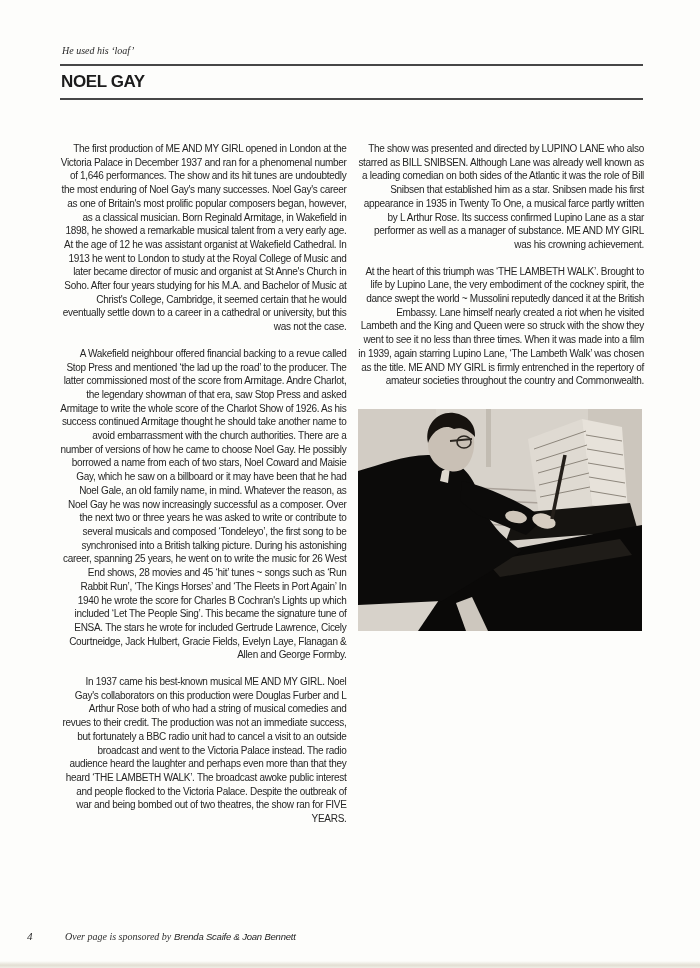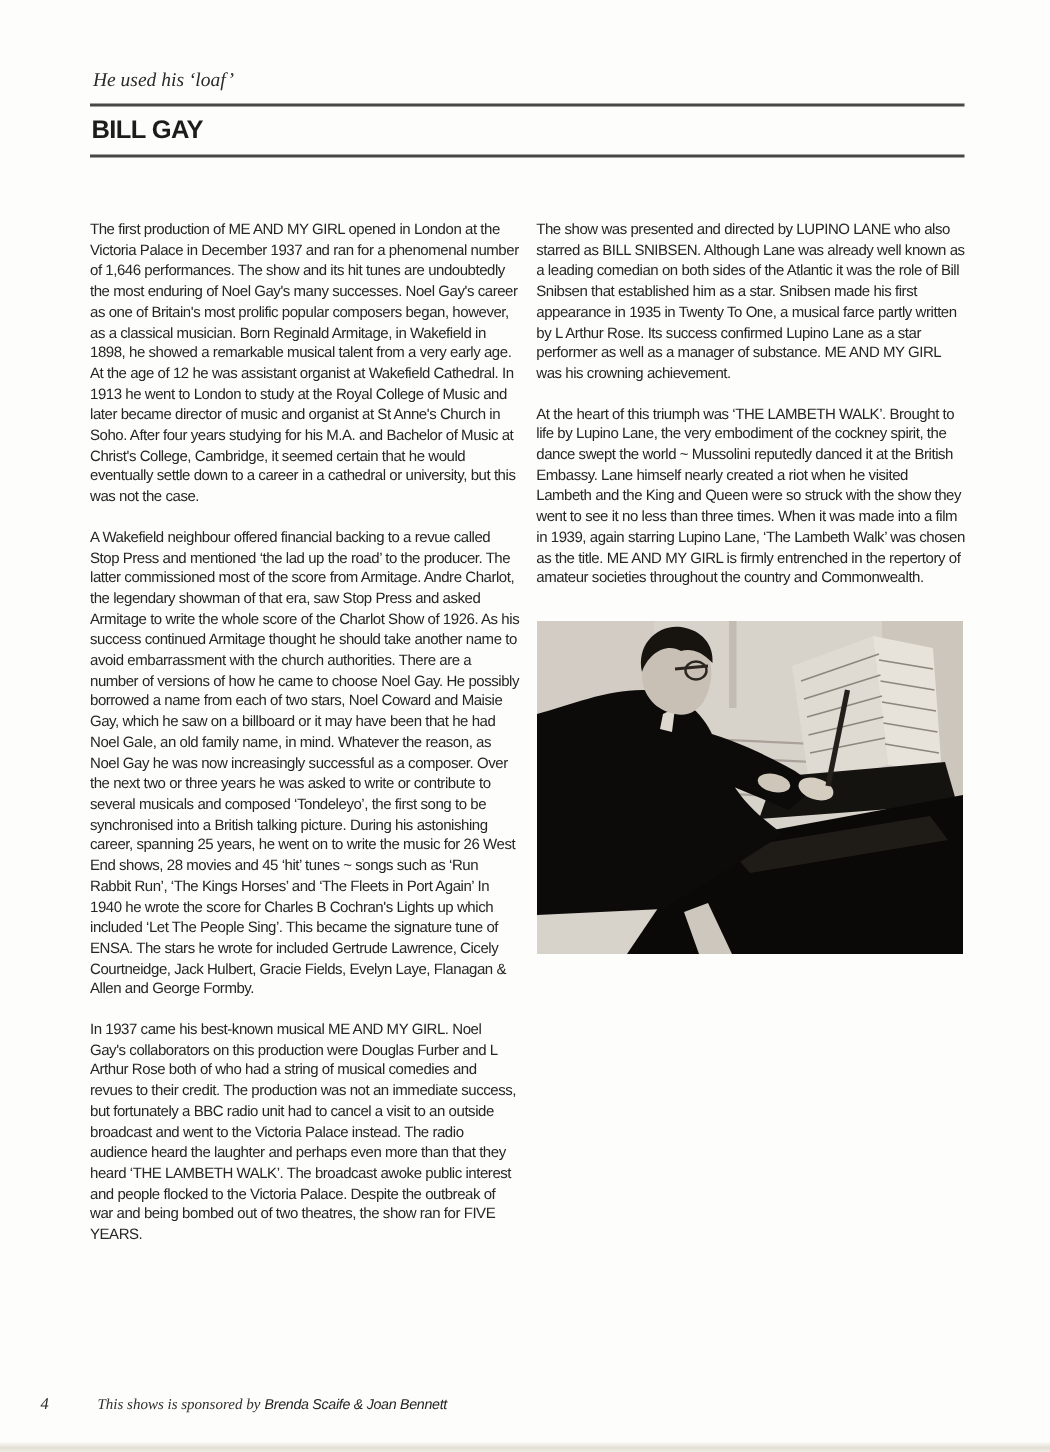--- a/index.html
+++ b/index.html
@@ -9,21 +9,21 @@
     height: 968px;
     background: #fdfdfb;
     overflow: hidden;
     font-family: "Liberation Sans", sans-serif;
     color: #232323;
   }
   .header { margin: 0 57px 0 60px; padding-top: 45px; }
   .tagline {
     font-family: "Liberation Serif", serif;
     font-style: italic;
-    font-size: 13px;
+    font-size: 10px;
     color: #2a2a2a;
     margin: 0 0 8px 2px;
   }
   .rule {
     border: none;
     border-top: 2px solid #474747;
     margin: 0;
   }
   .page-title {
     font-family: "Liberation Sans", sans-serif;
@@ -39,21 +39,21 @@
     gap: 11px;
     margin: 42px 56px 0 60px;
   }
   .col { width: 287px; }
   .col p {
     margin: 0 0 13px 0;
     font-size: 10px;
     letter-spacing: -0.3px;
     line-height: 13.7px;
     color: #262626;
-    text-align: left;
+    text-align: right;
   }
   .photo-wrap {
     margin-top: 21px;
     width: 284px;
     height: 222px;
     line-height: 0;
   }
   .footer {
     position: absolute;
     top: 930px;
@@ -102,21 +102,21 @@
   }
 </style>
 </head>
 <body>
 
 <div class="page">
 
   <div class="header">
     <div class="tagline">He used his ‘loaf’</div>
     <hr class="rule">
-    <h1 class="page-title">BILL GAY</h1>
+    <h1 class="page-title">NOEL GAY</h1>
     <hr class="rule">
   </div>
 
   <div class="content">
 
     <div class="col">
       <p>The first production of ME AND MY GIRL opened in London at the Victoria Palace in December 1937 and ran for a phenomenal number of 1,646 performances. The show and its hit tunes are undoubtedly the most enduring of Noel Gay's many successes. Noel Gay's career as one of Britain's most prolific popular composers began, however, as a classical musician. Born Reginald Armitage, in Wakefield in 1898, he showed a remarkable musical talent from a very early age. At the age of 12 he was assistant organist at Wakefield Cathedral. In 1913 he went to London to study at the Royal College of Music and later became director of music and organist at St Anne's Church in Soho. After four years studying for his M.A. and Bachelor of Music at Christ's College, Cambridge, it seemed certain that he would eventually settle down to a career in a cathedral or university, but this was not the case.</p>
       <p>A Wakefield neighbour offered financial backing to a revue called Stop Press and mentioned ‘the lad up the road’ to the producer. The latter commissioned most of the score from Armitage. Andre Charlot, the legendary showman of that era, saw Stop Press and asked Armitage to write the whole score of the Charlot Show of 1926. As his success continued Armitage thought he should take another name to avoid embarrassment with the church authorities. There are a number of versions of how he came to choose Noel Gay. He possibly borrowed a name from each of two stars, Noel Coward and Maisie Gay, which he saw on a billboard or it may have been that he had Noel Gale, an old family name, in mind. Whatever the reason, as Noel Gay he was now increasingly successful as a composer. Over the next two or three years he was asked to write or contribute to several musicals and composed ‘Tondeleyo’, the first song to be synchronised into a British talking picture. During his astonishing career, spanning 25 years, he went on to write the music for 26 West End shows, 28 movies and 45 ‘hit’ tunes ~ songs such as ‘Run Rabbit Run’, ‘The Kings Horses’ and ‘The Fleets in Port Again’ In 1940 he wrote the score for Charles B Cochran's Lights up which included ‘Let The People Sing’. This became the signature tune of ENSA. The stars he wrote for included Gertrude Lawrence, Cicely Courtneidge, Jack Hulbert, Gracie Fields, Evelyn Laye, Flanagan &amp; Allen and George Formby.</p>
       <p>In 1937 came his best-known musical ME AND MY GIRL. Noel Gay's collaborators on this production were Douglas Furber and L Arthur Rose both of who had a string of musical comedies and revues to their credit. The production was not an immediate success, but fortunately a BBC radio unit had to cancel a visit to an outside broadcast and went to the Victoria Palace instead. The radio audience heard the laughter and perhaps even more than that they heard ‘THE LAMBETH WALK’. The broadcast awoke public interest and people flocked to the Victoria Palace. Despite the outbreak of war and being bombed out of two theatres, the show ran for FIVE YEARS.</p>
     </div>
@@ -179,20 +179,20 @@
           </g>
         </svg>
       </div>
     </div>
 
   </div>
 
   <div class="footer">
     <span class="page-number">4</span>
     <span class="sponsor">
-      <span class="sponsor-prefix">This shows is sponsored by</span>
+      <span class="sponsor-prefix">Over page is sponsored by</span>
       <span class="sponsor-names">Brenda Scaife &amp; Joan Bennett</span>
     </span>
   </div>
 
   <div class="scan-bottom"></div>
 
 </div>
 
 </body></html>

